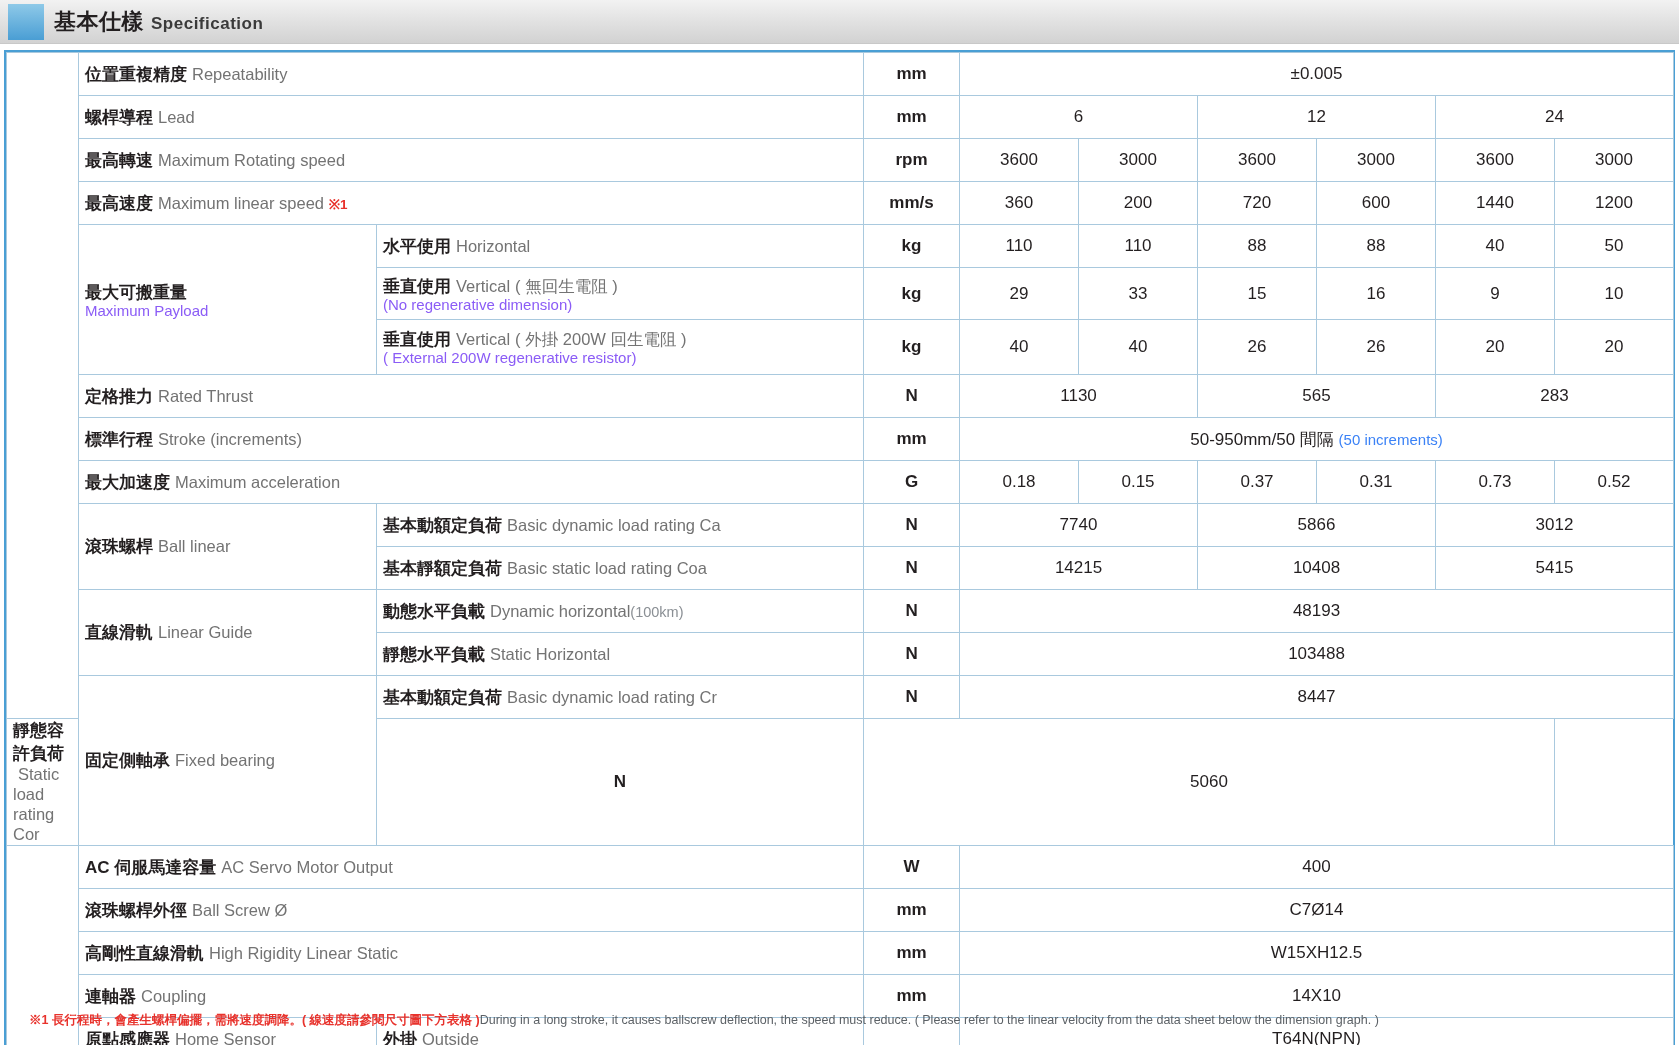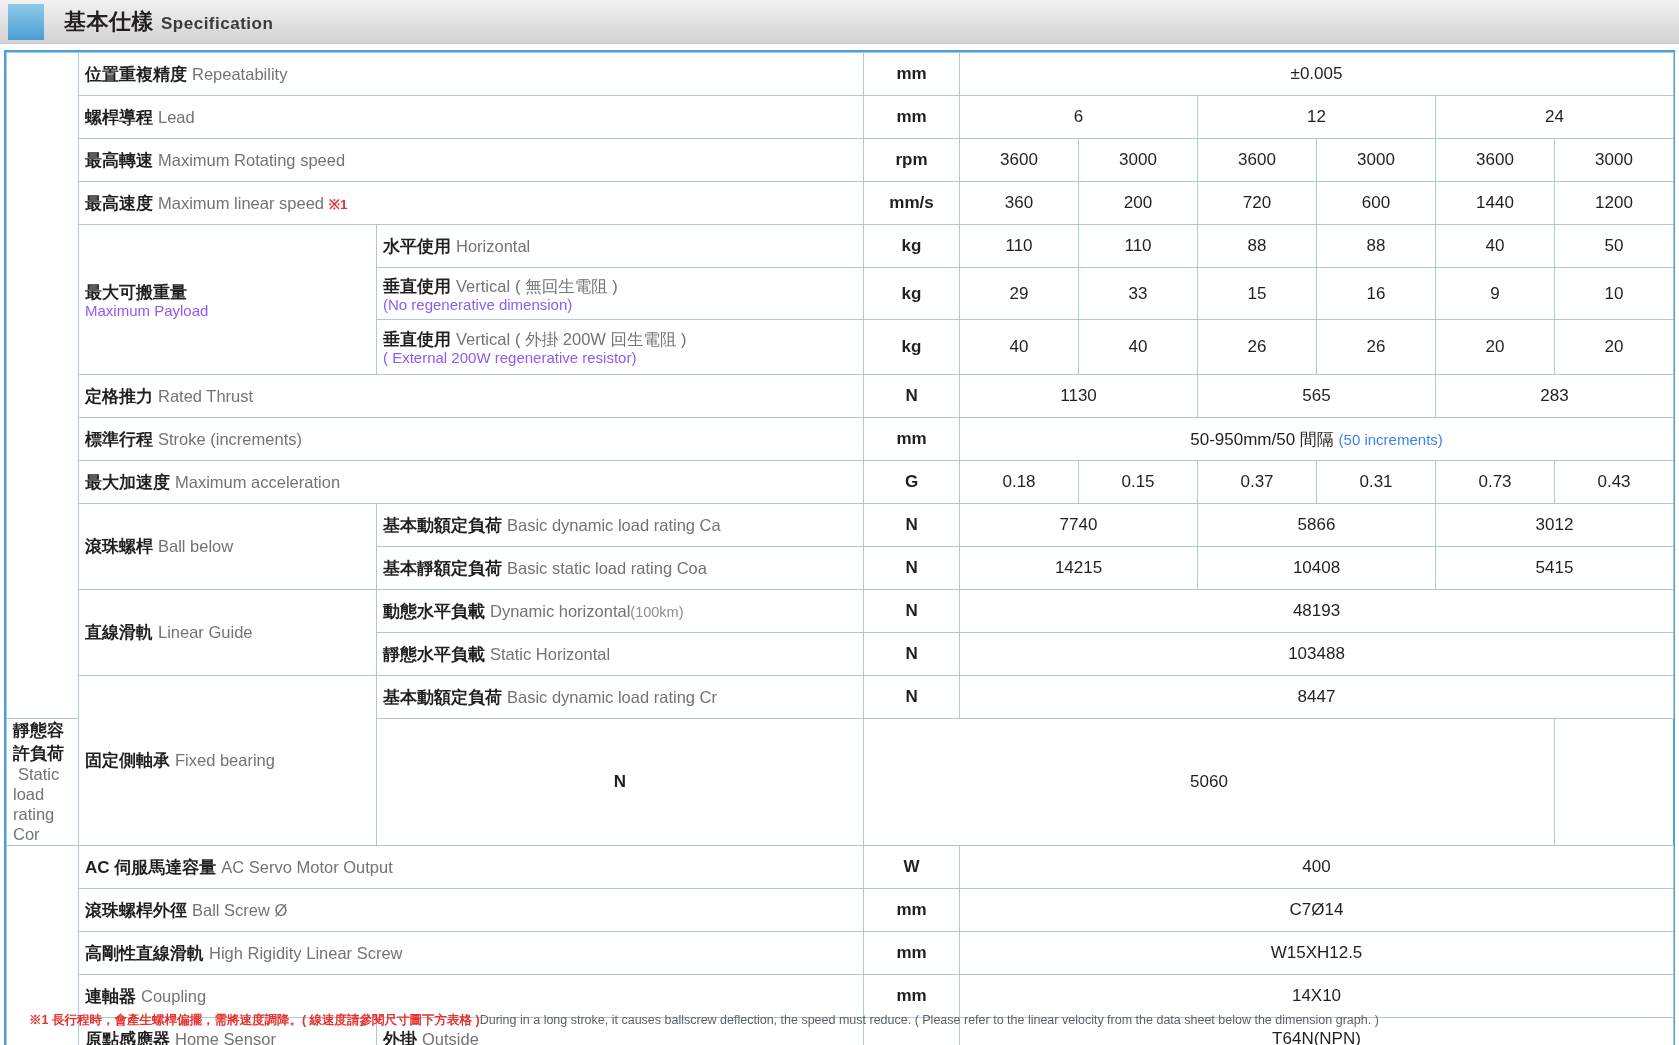--- a/index.html
+++ b/index.html
@@ -25,21 +25,21 @@
     border-bottom: 1px solid #c8c8c8;
   }
   .banner-accent {
     position: absolute;
     left: 8px; top: 4px;
     width: 36px; height: 36px;
     background: linear-gradient(to bottom, #8ec9e8, #4a9ed4);
   }
   .banner-title {
     position: absolute;
-    left: 64px; top: 7px;
+    left: 54px; top: 7px;
     font-size: 22px;
     font-weight: bold;
     color: #231f20;
     letter-spacing: 0.5px;
   }
   .banner-title .en {
     font-size: 17px;
     font-weight: bold;
     color: #3a3a3a;
     margin-left: 7px;
@@ -295,26 +295,26 @@
         <tr>
           <td class="lbl" colspan="2">
             <span>最大加速度</span><span class="en">Maximum acceleration</span>
           </td>
           <td class="unit">G</td>
           <td class="val">0.18</td>
           <td class="val">0.15</td>
           <td class="val">0.37</td>
           <td class="val">0.31</td>
           <td class="val">0.73</td>
-          <td class="val">0.43</td>
+          <td class="val">0.52</td>
         </tr>
 
         <tr>
           <td class="lbl" rowspan="2">
-            <span>滾珠螺桿</span><span class="en">Ball below</span>
+            <span>滾珠螺桿</span><span class="en">Ball linear</span>
           </td>
           <td class="lbl">
             <span>基本動額定負荷</span><span class="en">Basic dynamic load rating Ca</span>
           </td>
           <td class="unit">N</td>
           <td class="val" colspan="2">7740</td>
           <td class="val" colspan="2">5866</td>
           <td class="val" colspan="2">3012</td>
         </tr>
 
@@ -380,21 +380,21 @@
         <tr>
           <td class="lbl" colspan="2">
             <span>滾珠螺桿外徑</span><span class="en">Ball Screw Ø</span>
           </td>
           <td class="unit">mm</td>
           <td class="val" colspan="6">C7Ø14</td>
         </tr>
 
         <tr>
           <td class="lbl" colspan="2">
-            <span>高剛性直線滑軌</span><span class="en">High Rigidity Linear Screw</span>
+            <span>高剛性直線滑軌</span><span class="en">High Rigidity Linear Static</span>
           </td>
           <td class="unit">mm</td>
           <td class="val" colspan="6">W15XH12.5</td>
         </tr>
 
         <tr>
           <td class="lbl" colspan="2">
             <span>連軸器</span><span class="en">Coupling</span>
           </td>
           <td class="unit">mm</td>

